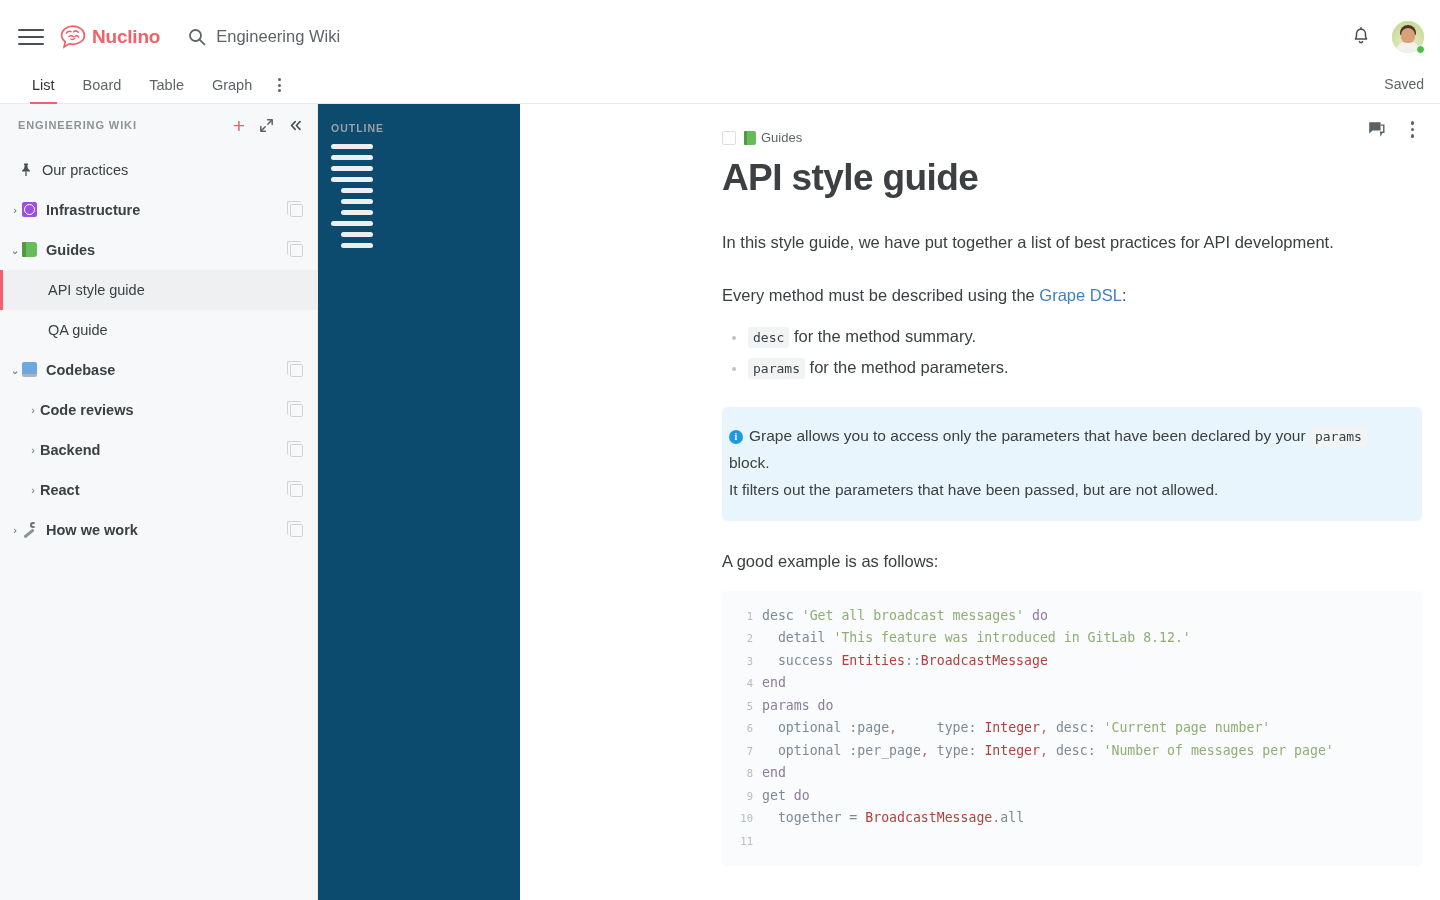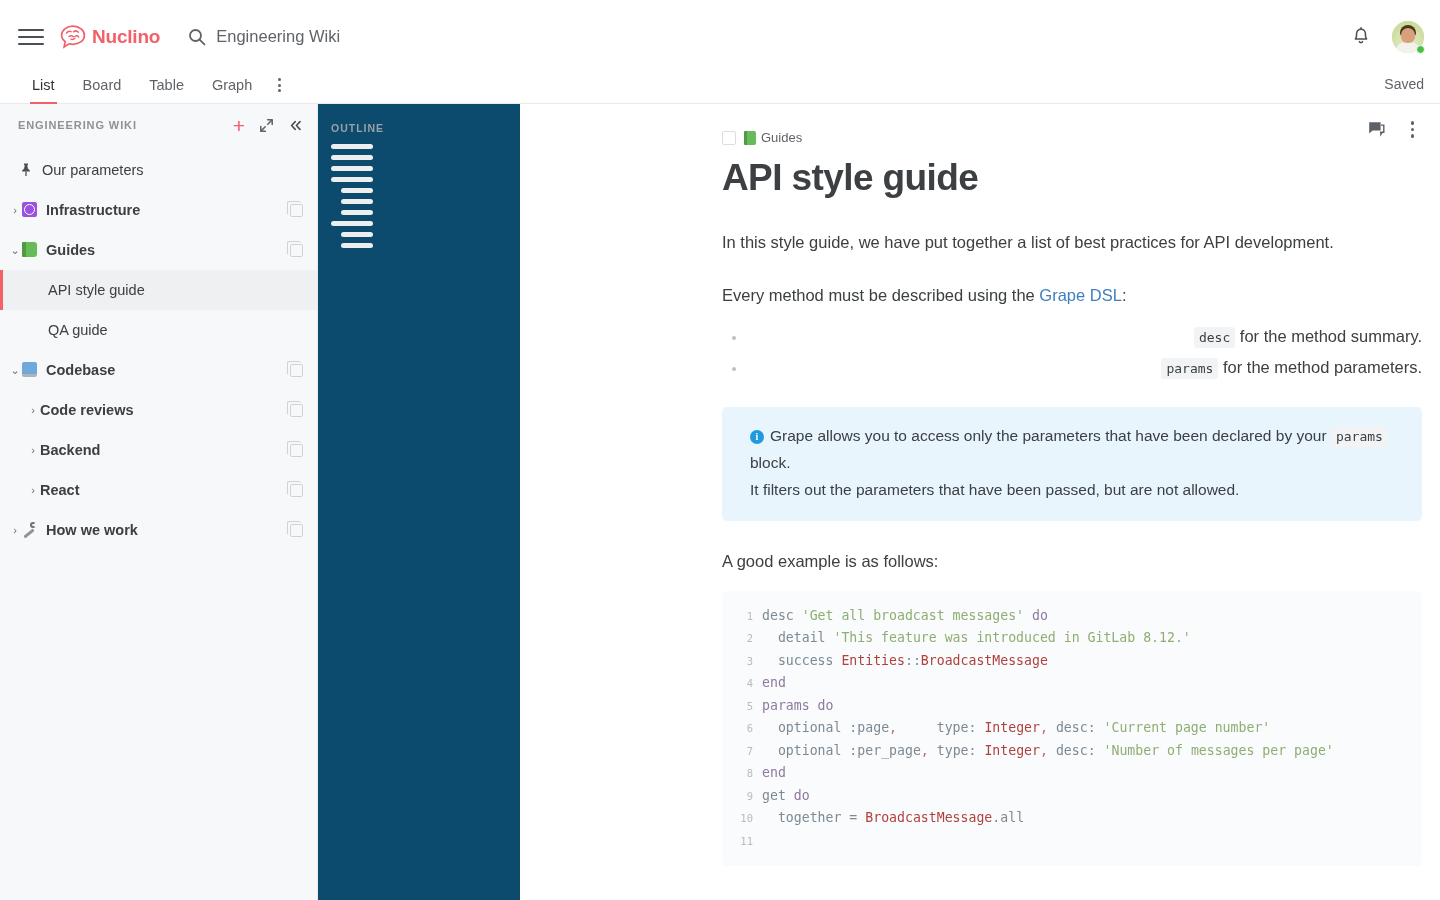--- a/index.html
+++ b/index.html
@@ -207,33 +207,33 @@
     letter-spacing: -0.3px; padding-bottom: 12px;
     border-bottom: 1px solid #e8eaed;
     margin-bottom: 18px;
   }
   .link { color: #3f7fbe; cursor: pointer; }
   code.inline {
     font-family: "DejaVu Sans Mono", monospace;
     font-size: 13px; background: #f1f3f4; color: #3c4043;
     padding: 3px 5px; border-radius: 3px;
   }
-  ul.bullets { list-style: none; margin: 0 0 24px 0; text-align: right; }
+  ul.bullets { list-style: none; margin: 0 0 24px 0; }
   ul.bullets li {
     font-size: 16.5px; line-height: 1.9; color: #3c4043;
     position: relative; padding-left: 26px;
   }
   ul.bullets li::before {
     content: ""; position: absolute; left: 10px; top: 15px;
     width: 4px; height: 4px; border-radius: 50%; background: #bdc1c6;
   }
 
   .callout {
     background: #e8f5fd; border-radius: 5px;
-    padding: 16px 20px 18px 28px; margin-bottom: 28px;
+    padding: 16px 20px 18px 7px; margin-bottom: 28px;
   }
   .callout p { font-size: 15.5px; line-height: 1.72; color: #3c4043; }
   .info-ico {
     display: inline-block; width: 14px; height: 14px; border-radius: 50%;
     background: #1e9ae0; color: #fff; font-size: 10px; font-weight: bold;
     text-align: center; line-height: 14px; vertical-align: 1px; margin-right: 6px;
     font-family: "Liberation Serif", serif;
   }
 
   .codeblock {
@@ -330,21 +330,21 @@
           <path d="M7.2 3.6L3.6 7.5l3.6 3.9M12 3.6L8.4 7.5l3.6 3.9" fill="none" stroke="#4a4f54" stroke-width="1.6" stroke-linecap="round" stroke-linejoin="round"></path>
         </svg>
       </div>
     </div>
     <div class="sb-list">
         <div class="sb-row pinned">
           <svg class="pin-ico" viewBox="0 0 16 16">
             <path d="M6 1.6h4v1.1l-.7.5.6 3.4 2 1.8v1H4.1v-1l2-1.8.6-3.4-.7-.5z" fill="#4a4f54"></path>
             <line x1="8" y1="9.4" x2="8" y2="14" stroke="#4a4f54" stroke-width="1.3"></line>
           </svg>
-          <span class="sb-label">Our parameters</span>
+          <span class="sb-label">Our practices</span>
         </div>
         <div class="sb-row lvl0 bold">
           <span class="caret">›</span>
           <span class="sb-emoji"><span class="emoji-box" style="background:#9b51e0;position:relative"><span style="position:absolute;inset:2px;border:1.5px solid #fff;border-radius:50%"></span></span></span>
           <span class="sb-label">Infrastructure</span>
           <span class="sb-copy"></span>
         </div>
         <div class="sb-row lvl0 bold">
           <span class="caret">⌄</span>
           <span class="sb-emoji"><span class="emoji-box" style="background:linear-gradient(90deg,#4f9a43 0 4px,#67bb59 4px 100%);border-radius:1px 3px 3px 1px"></span></span>

